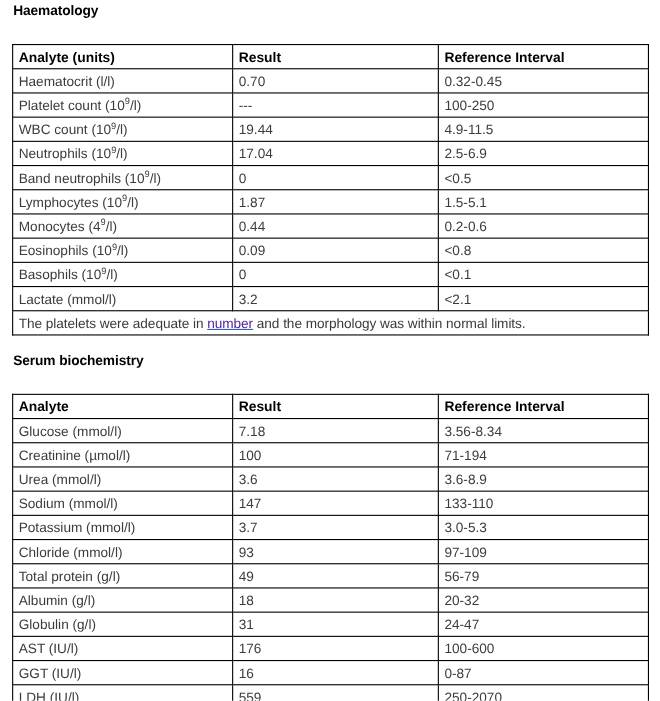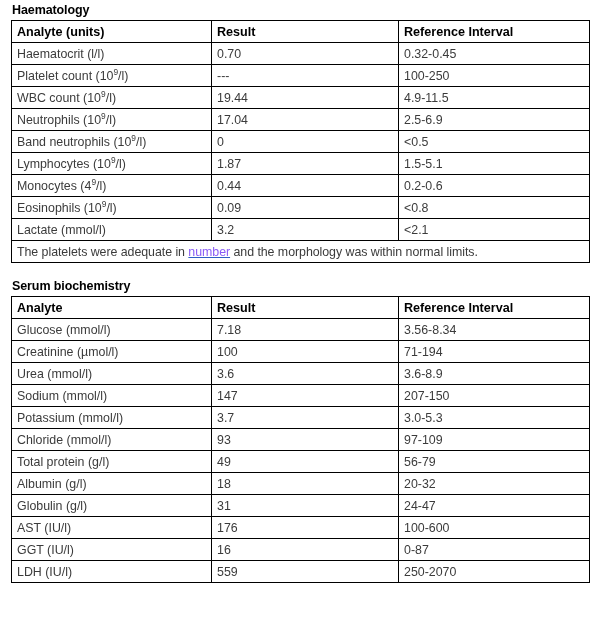--- a/index.html
+++ b/index.html
@@ -39,20 +39,21 @@
     padding-top: 3px;
   }
   .section-bio {
     padding-top: 16px;
   }
   table.labtable {
     width: 578px;
     border-collapse: collapse;
     table-layout: fixed;
     border: 1px solid #000000;
+    margin-top: 20px;
   }
   table.labtable td,
   table.labtable th {
     border: 1px solid #000000;
     padding: 1px 0 1px 5px;
     font-size: 12.4px;
     line-height: 18px;
     height: 19px;
     vertical-align: middle;
     text-align: left;
@@ -77,21 +78,21 @@
   td.note-cell {
     color: #3b3b3b;
     font-size: 12.4px;
     letter-spacing: -0.05px;
   }
   .spell-underline {
     text-decoration: underline;
     text-decoration-color: #2f5ec4;
     text-decoration-thickness: 1px;
     text-underline-offset: 1px;
-    color: #8b5cf6;
+    color: #4c1d95;
   }
   sup {
     font-size: 8.4px;
     line-height: 0;
     vertical-align: super;
   }
 </style>
 </head>
 <body>
 
@@ -148,20 +149,25 @@
           <td><span>Monocytes (4</span><sup>9</sup><span>/l)</span></td>
           <td>0.44</td>
           <td>0.2-0.6</td>
         </tr>
         <tr>
           <td><span>Eosinophils (10</span><sup>9</sup><span>/l)</span></td>
           <td>0.09</td>
           <td>&lt;0.8</td>
         </tr>
         <tr>
+          <td><span>Basophils (10</span><sup>9</sup><span>/l)</span></td>
+          <td>0</td>
+          <td>&lt;0.1</td>
+        </tr>
+        <tr>
           <td><span>Lactate (mmol/l)</span></td>
           <td class="val-abnormal">3.2</td>
           <td>&lt;2.1</td>
         </tr>
         <tr>
           <td class="note-cell" colspan="3"><span>The platelets were adequate in </span><span class="spell-underline">number</span><span> and the morphology was within normal limits.</span></td>
         </tr>
       </tbody>
     </table>
   </div>
@@ -194,21 +200,21 @@
           <td>71-194</td>
         </tr>
         <tr>
           <td>Urea (mmol/l)</td>
           <td>3.6</td>
           <td>3.6-8.9</td>
         </tr>
         <tr>
           <td>Sodium (mmol/l)</td>
           <td class="val-abnormal">147</td>
-          <td>207-150</td>
+          <td>133-110</td>
         </tr>
         <tr>
           <td>Potassium (mmol/l)</td>
           <td>3.7</td>
           <td>3.0-5.3</td>
         </tr>
         <tr>
           <td>Chloride (mmol/l)</td>
           <td class="val-abnormal">93</td>
           <td>97-109</td>

